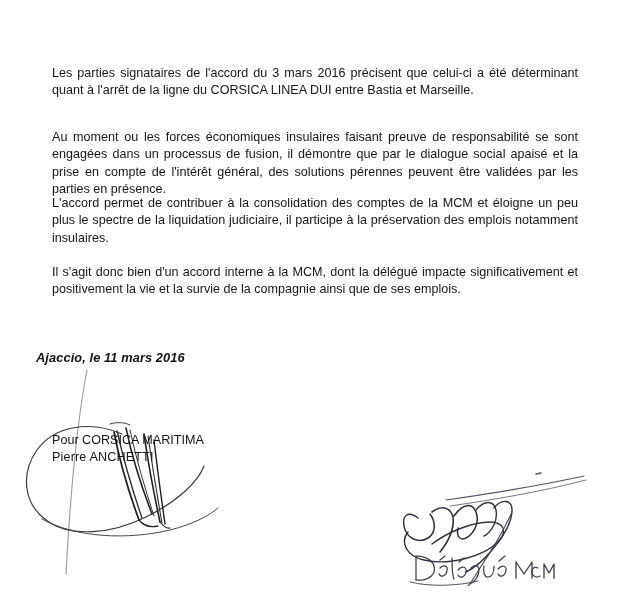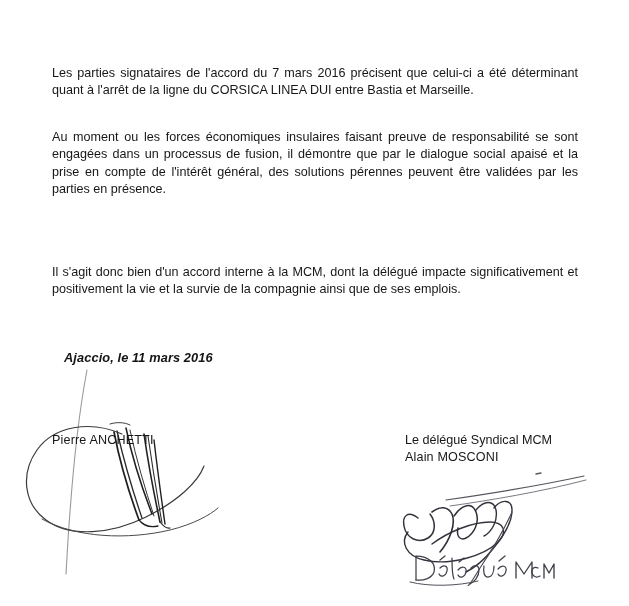--- a/index.html
+++ b/index.html
@@ -36,21 +36,21 @@
   }
 
   #para-1 { top: 52px; }
   #para-2 { top: 116px; }
   #para-3 { top: 182px; }
   #para-4 { top: 251px; }
   #para-5 { top: 305px; text-align: left; }
 
   #date-line {
     position: absolute;
-    left: 64px;
+    left: 36px;
     top: 350px;
     font-size: 12.8px;
     font-weight: bold;
     font-style: italic;
     letter-spacing: 0.1px;
     color: #141414;
   }
 
   #signature-area {
     position: absolute;
@@ -78,24 +78,25 @@
     pointer-events: none;
   }
   #signature-left  { left: 18px;  top: -4px; }
   #signature-right { left: 388px; top: 100px; }
 </style>
 </head>
 <body>
 
 <div id="document-page">
 
-  <p class="body-text" id="para-1">Les parties signataires de l'accord du 7 mars 2016 précisent que celui-ci a été déterminant quant à l'arrêt de la ligne du CORSICA LINEA DUI entre Bastia et Marseille.</p>
+  <p class="body-text" id="para-1">Les parties signataires de l'accord du 3 mars 2016 précisent que celui-ci a été déterminant quant à l'arrêt de la ligne du CORSICA LINEA DUI entre Bastia et Marseille.</p>
 
   <p class="body-text" id="para-2">Au moment ou les forces économiques insulaires faisant preuve de responsabilité se sont engagées dans un processus de fusion, il démontre que par le dialogue social apaisé et la prise en compte de l'intérêt général, des solutions pérennes peuvent être validées par les parties en présence.</p>
 
+  <p class="body-text" id="para-3">L'accord permet  de contribuer à la consolidation des comptes de la MCM et éloigne un peu plus le spectre de la liquidation judiciaire, il participe à la préservation des emplois notamment insulaires.</p>
 
   <p class="body-text" id="para-4">Il s'agit donc bien d'un accord interne à la MCM, dont la délégué impacte significativement et positivement la vie et la survie de la compagnie ainsi que de ses emplois.</p>
 
 
   <div id="date-line">Ajaccio, le 11 mars 2016</div>
 
   <div id="signature-area">
 
     <svg class="ink" id="signature-left" width="230" height="215" viewBox="0 0 230 215">
       <g fill="none" stroke="#2b2b2b" stroke-linecap="round" stroke-linejoin="round">
@@ -168,22 +169,19 @@
 
         <path d="M110 34 L 110 18 L 118 30 L 126 18 L 126 34" stroke-width="1.35"></path>
 
         <path d="M132 24 C 128 22, 125 25, 126 29 C 127 33, 131 34, 134 32"></path>
 
         <path d="M138 34 L 138 20 L 143 29 L 148 20 L 148 34" stroke-width="1.35"></path>
       </g>
     </svg>
 
     <div class="sig-block" id="sig-block-left">
+      <span class="sig-role">Pour CORSICA MARITIMA</span>
       <span class="sig-name">Pierre ANCHETTI</span>
     </div>
 
-    <div class="sig-block" id="sig-block-right">
-      <span class="sig-role">Le délégué Syndical MCM</span>
-      <span class="sig-name">Alain MOSCONI</span>
-    </div>
 
   </div>
 </div>
 
 </body></html>

